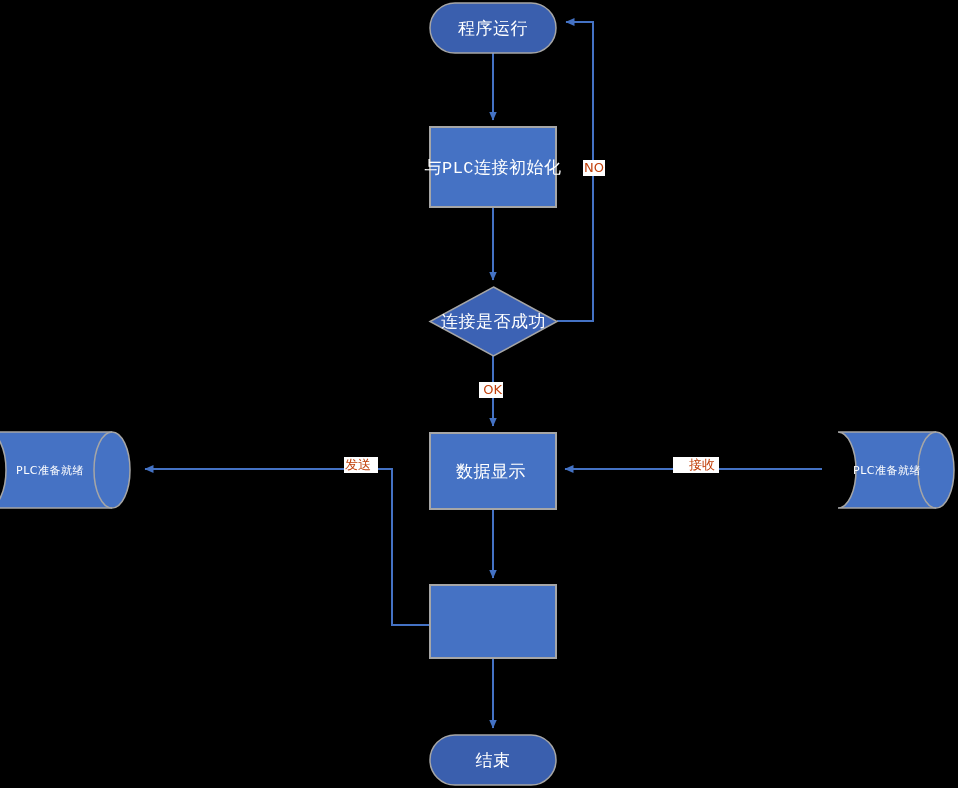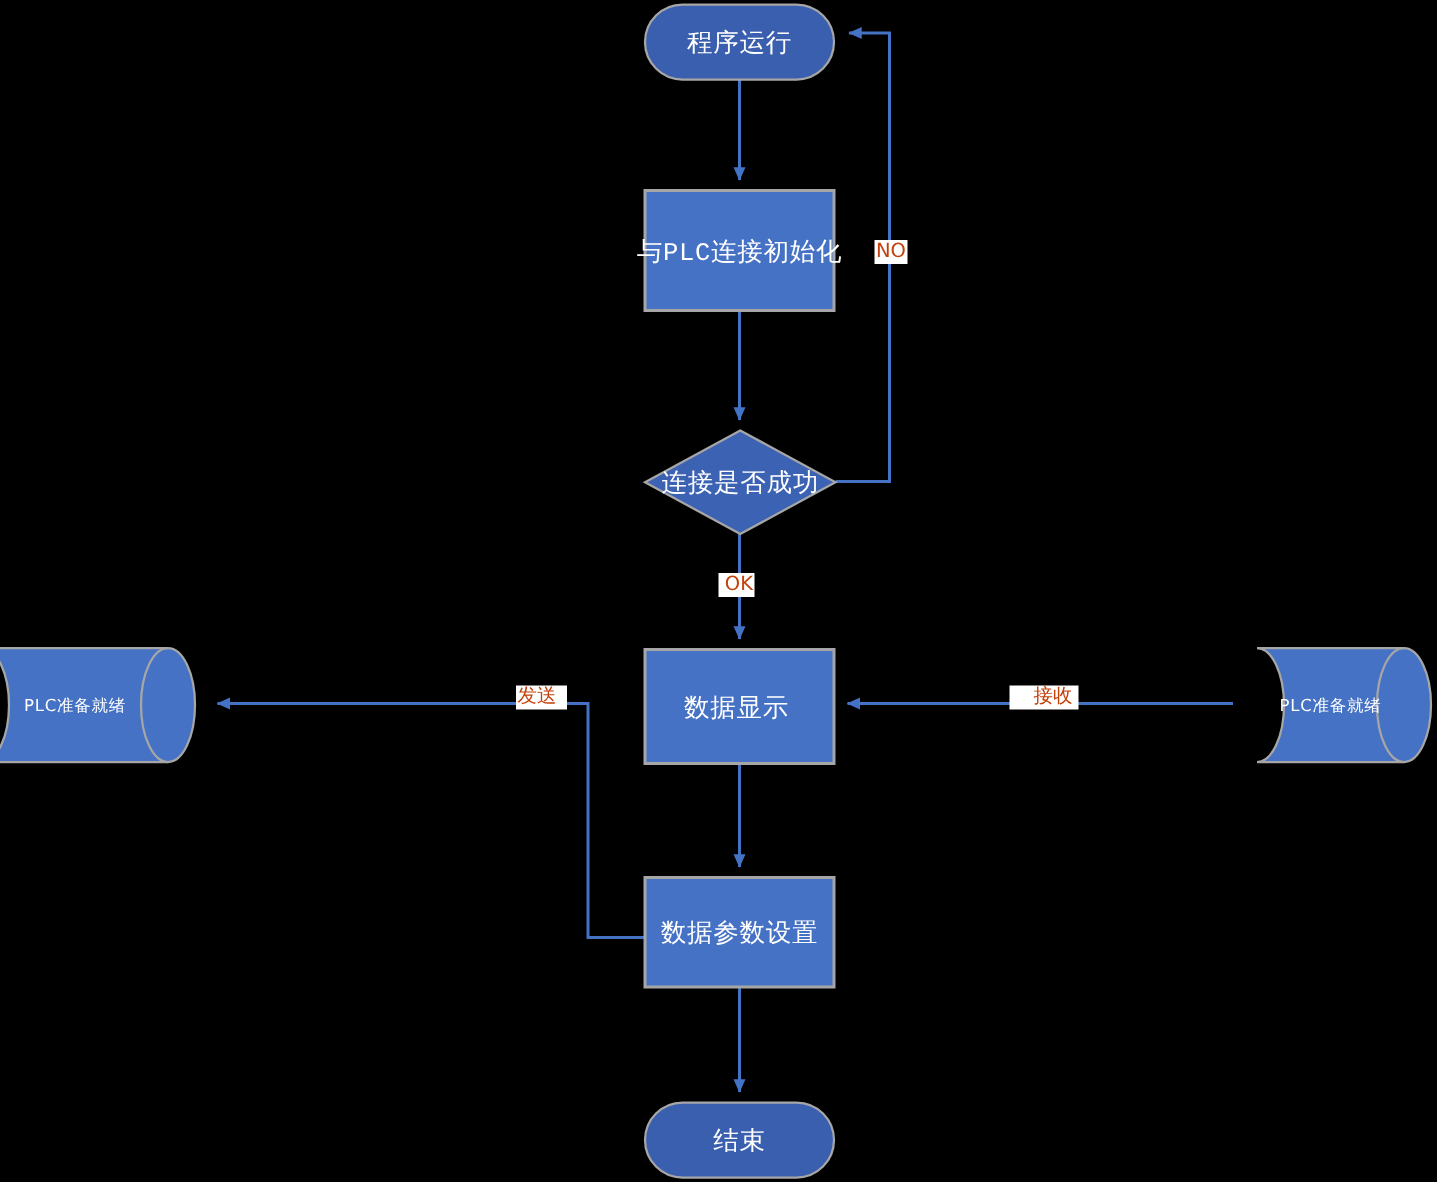--- a/index.html
+++ b/index.html
@@ -94,21 +94,20 @@
   </svg>
 
   <div class="node-label" style="left:430px; top:3px; width:126px; height:50px;">程序运行</div>
 
   <div class="node-label" style="left:430px; top:127px; width:126px; height:80px;font-family:Liberation Mono, monospace;">与PLC连接初始化</div>
 
   <div class="node-label" style="left:430px; top:287px; width:127px; height:69px;">连接是否成功</div>
 
   <div class="node-label" style="left:430px; top:433px; width:122px; height:76px;">数据显示</div>
 
-  <div class="node-label" style="left:430px; top:585px; width:126px; height:73px;">数据参数设置</div>
 
   <div class="node-label" style="left:430px; top:735px; width:126px; height:50px;">结束</div>
 
   <div class="node-label" style="left:-12px; top:432px; width:124px; height:76px; font-size:11px;">PLC准备就绪</div>
 
   <div class="node-label" style="left:838px; top:432px; width:98px; height:76px; font-size:11px;">PLC准备就绪</div>
 
   <div class="edge-label" style="left:583px; top:160px; width:20px; text-align:center;">NO</div>
 
   <div class="edge-label" style="left:479px; top:382px; width:22px; text-align:right;">OK</div>

